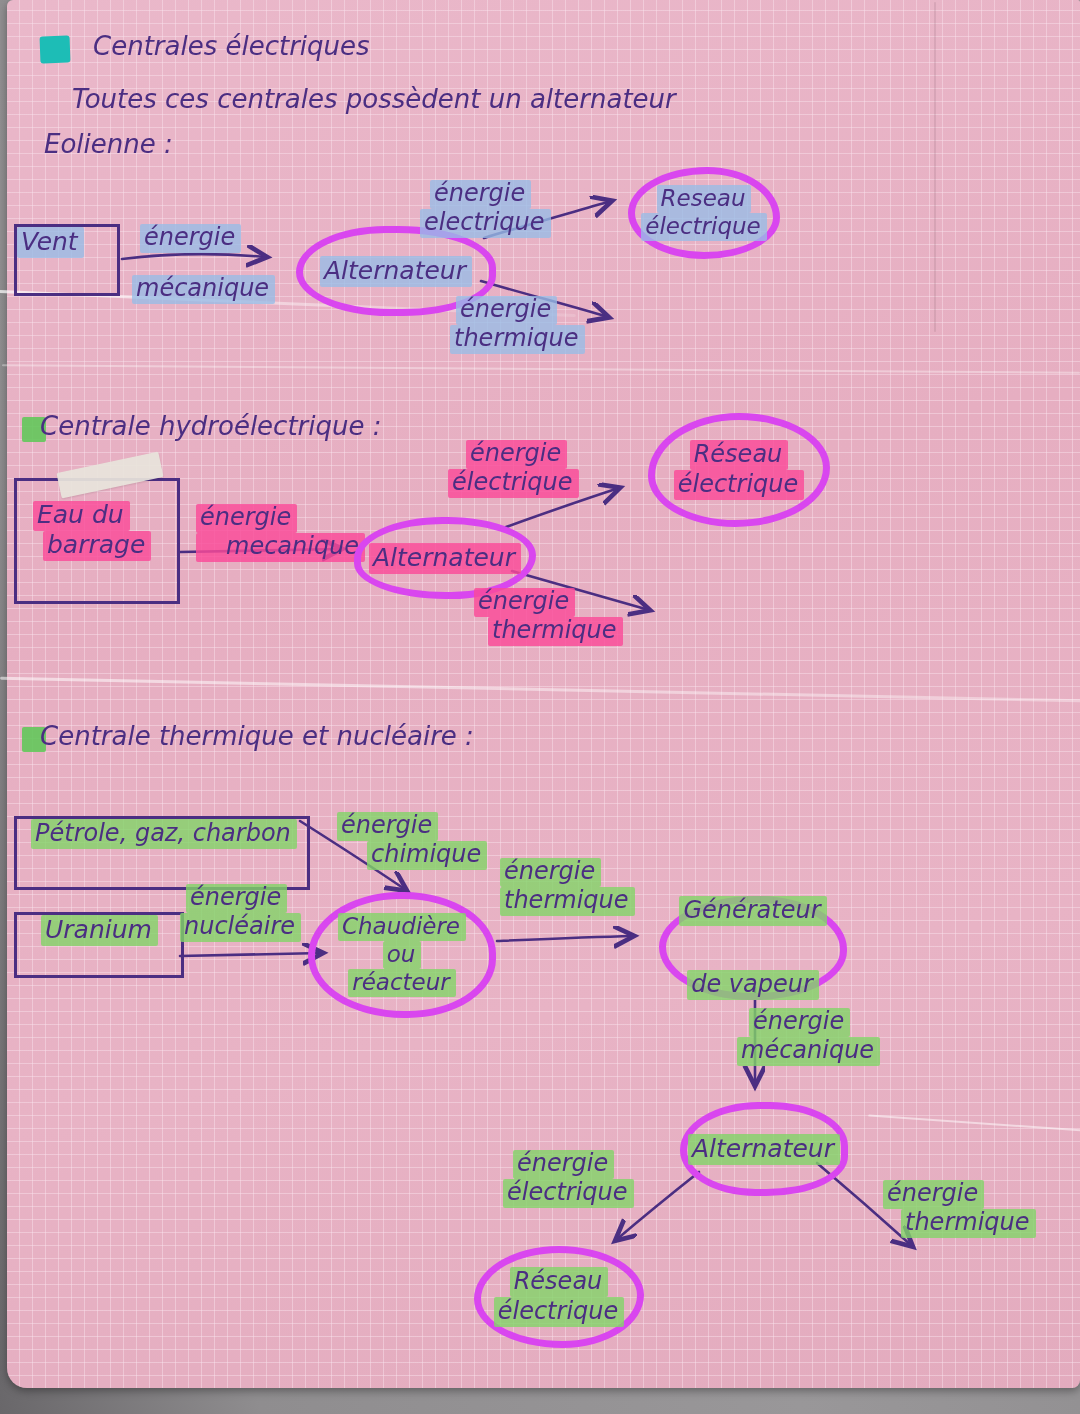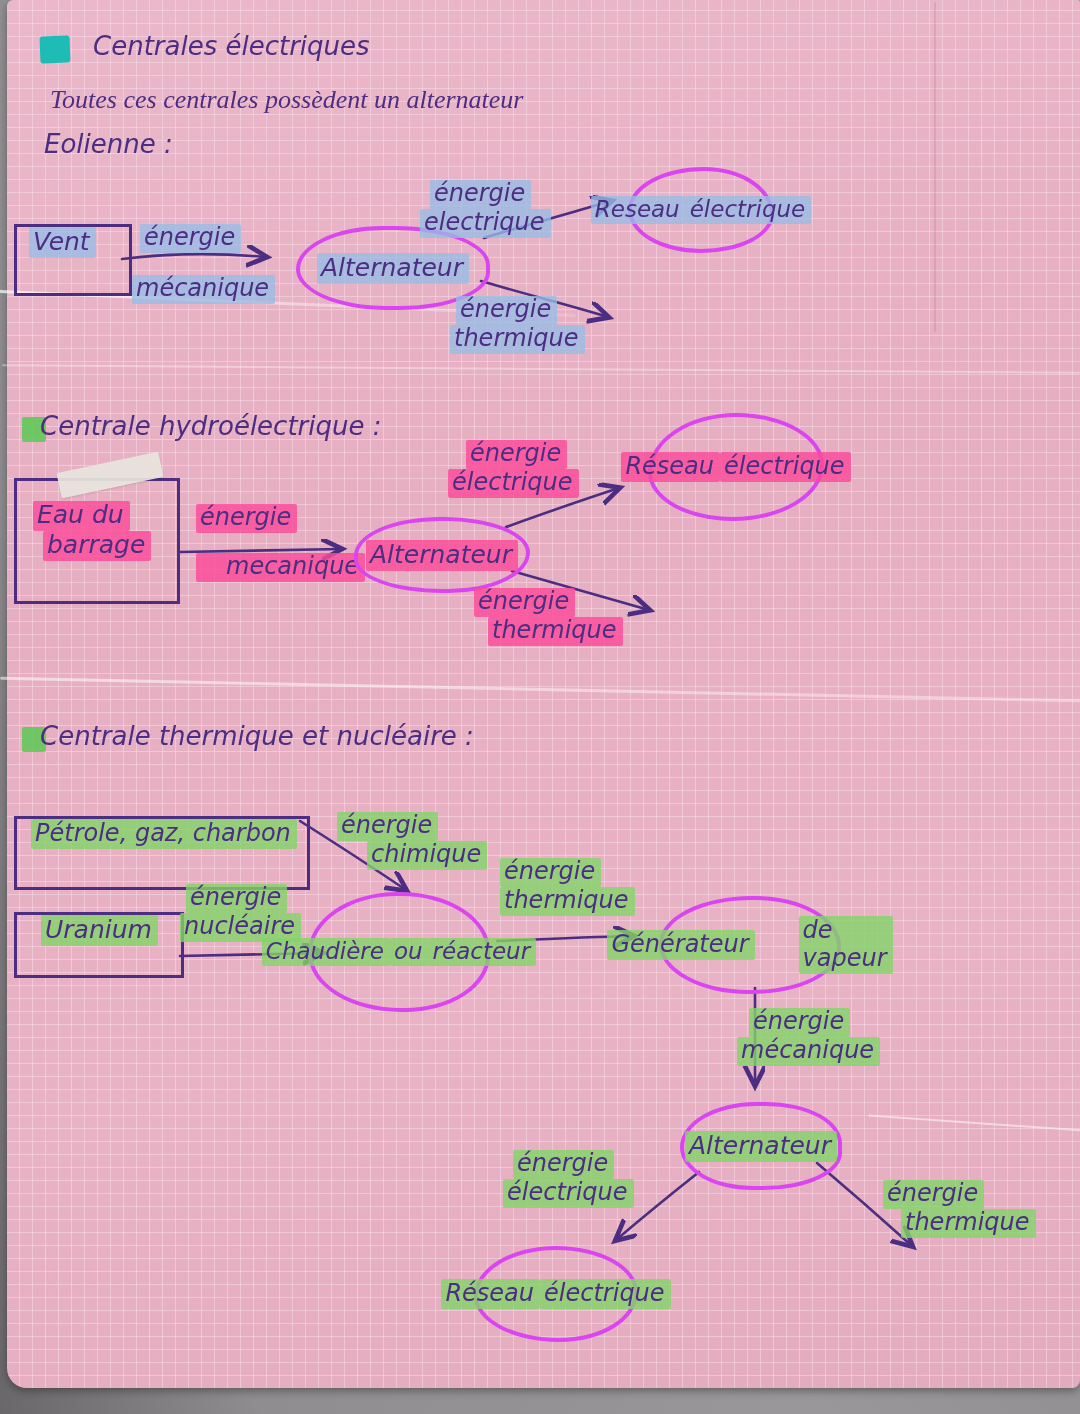--- a/index.html
+++ b/index.html
@@ -20,22 +20,22 @@
   }
   .crease{position:absolute;border-radius:3px;pointer-events:none;}
   .hw{font-family:"DejaVu Sans",sans-serif;font-style:italic;color:#4b2e82;}
   .lab{position:absolute;line-height:1.12;}
   .lab span{display:block;width:max-content;}
   .hl{padding:0 6px 2px 4px;border-radius:2px;}
   .hl-b{background:rgba(151,189,231,.78);}
   .hl-p{background:rgba(250,74,152,.82);}
   .hl-g{background:rgba(130,212,104,.80);}
   .box{position:absolute;border:3px solid #4b2e82;background:transparent;}
-  .oval{position:absolute;border:4px solid #d946ef;display:flex;flex-direction:row;
-        align-items:center;justify-content:center;text-align:left;}
+  .oval{position:absolute;border:7px solid #d946ef;display:flex;flex-direction:column;
+        align-items:center;justify-content:center;text-align:right;}
   .bullet{position:absolute;}
   .fs26{font-size:26px;} .fs24{font-size:24px;} .fs23{font-size:23px;} .fs25{font-size:25px;}
   svg.arrows{position:absolute;left:0;top:0;pointer-events:none;}
 </style>
 </head>
 <body>
 
 <div id="stage">
   <div id="paper"></div>
 
@@ -64,29 +64,29 @@
       <path d="M755,988 C755,1020 755,1053 755,1085" marker-end="url(#ah)"></path>
       <path d="M699,1172 C670,1195 643,1217 616,1240" marker-end="url(#ah)"></path>
       <path d="M817,1163 C850,1191 882,1219 912,1246" marker-end="url(#ah)"></path>
     </g>
   </svg>
 
   <div class="bullet" style="left:40px;top:36px;width:30px;height:27px;background:#1dbdb6;border-radius:3px;transform:rotate(-2deg);"></div>
   <div class="lab hw fs26" style="left:93px;top:32px;">
       <span>Centrales électriques</span>
     </div>
-  <div class="lab hw fs26" style="left:50px;top:85px;font-family:Liberation Serif, serif;">
+  <div class="lab hw fs26" style="left:72px;top:85px;">
       <span>Toutes ces centrales possèdent un alternateur</span>
     </div>
 
   <div class="lab hw fs26" style="left:44px;top:130px;">
       <span>Eolienne :</span>
     </div>
 
-  <div class="box" style="left:14px;top:224px;width:100px;height:66px;align-items:center;justify-content:center;padding-left:12px;">
+  <div class="box" style="left:14px;top:224px;width:100px;height:66px;align-items:center;justify-content:center;">
     <span class="hw fs25 hl hl-b">Vent</span>
   </div>
 
   <div class="lab hw fs24" style="left:132px;top:224px;">
     <span class="hl hl-b" style="margin-left:8px;">énergie</span>
     <span class="hl hl-b" style="margin-top:22px;">mécanique</span>
   </div>
 
   <div class="oval" style="left:296px;top:226px;width:186px;height:76px;border-radius:48% 52% 50% 50%/55% 50% 48% 52%;">
     <span class="hw fs25 hl hl-b">Alternateur</span>
@@ -115,21 +115,21 @@
   <div class="box" style="left:14px;top:478px;width:160px;height:120px;">
     <div class="lab hw fs25" style="left:16px;top:20px;">
       <span class="hl hl-p">Eau du</span>
       <span class="hl hl-p" style="margin-left:10px;">barrage</span>
     </div>
   </div>
   <div style="position:absolute;left:58px;top:462px;width:104px;height:26px;background:#e9e5dc;opacity:.92;transform:rotate(-12deg);border-radius:2px;box-shadow:0 1px 2px rgba(0,0,0,.12);"></div>
 
   <div class="lab hw fs24" style="left:196px;top:504px;">
     <span class="hl hl-p">énergie</span>
-    <span class="hl hl-p" style="margin-top:20px;padding-left:30px;">mecanique</span>
+    <span class="hl hl-p" style="padding-left:30px;">mecanique</span>
   </div>
 
   <div class="oval" style="left:354px;top:517px;width:168px;height:68px;border-radius:50% 50% 48% 52%/52% 48% 55% 45%;">
     <span class="hw fs25 hl hl-p">Alternateur</span>
   </div>
 
   <div class="lab hw fs24" style="left:448px;top:440px;">
     <span class="hl hl-p" style="margin-left:18px;">énergie</span>
     <span class="hl hl-p">électrique</span>
   </div>

